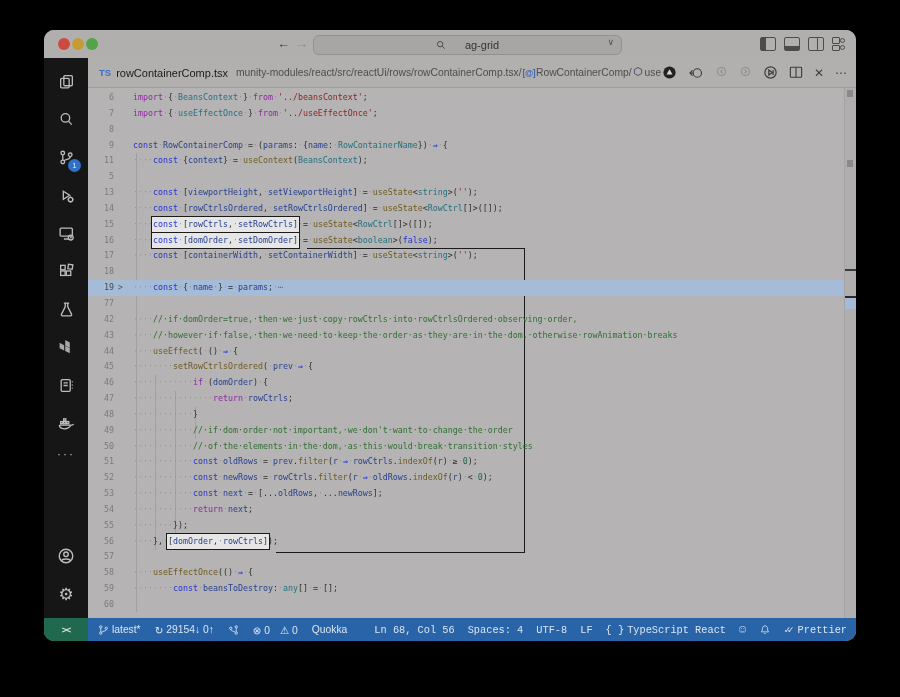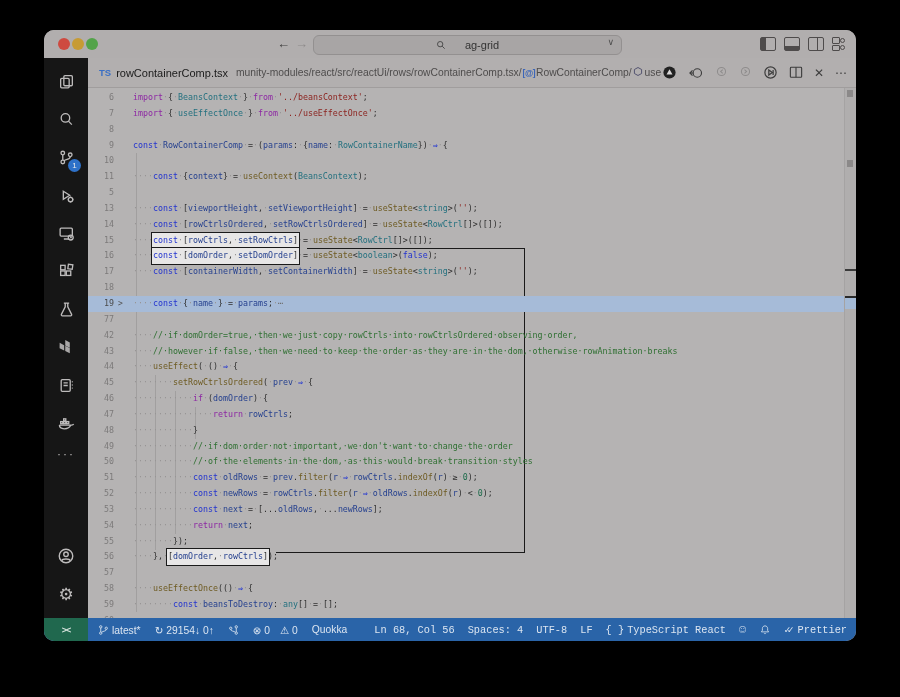--- a/index.html
+++ b/index.html
@@ -63,21 +63,21 @@
   .box-seg{display:inline-block;background:#e7e6e6;outline:1.3px solid #1a1a1a;padding:0 1px;margin:0 -1px;}
   .conn{position:absolute;z-index:1;}
   
   .ruler{position:absolute;right:0;top:0;bottom:0;width:11px;background:#b0aeae;border-left:1px solid #a5a3a3;z-index:3;}
   .rmark{position:absolute;}
   
   .statusbar{position:absolute;left:0;bottom:0;right:0;height:23px;background:#2a64a8;display:flex;
     align-items:center;color:#dbe5f1;font-size:10.3px;}
   .remote-seg{width:44px;height:23px;background:#20684e;display:flex;align-items:center;justify-content:center;
     color:#d8e4de;font-size:9px;font-weight:bold;letter-spacing:-1px;flex:none;}
-  .sb-item{display:flex;align-items:flex-end;gap:3px;margin-right:14px;white-space:nowrap;}
+  .sb-item{display:flex;align-items:center;gap:3px;margin-right:14px;white-space:nowrap;}
   .sb-item svg{stroke:#dbe5f1;fill:none;stroke-width:1.1;}
   .sb-left{display:flex;align-items:center;padding-left:10px;}
   .sb-right{display:flex;align-items:center;margin-left:auto;padding-right:10px;font-family:Liberation Mono, monospace;}
   .sb-right .sb-item{margin-right:0;margin-left:13px;}
   .dblcheck{letter-spacing:-3px;margin-right:4px;}
 </style>
 </head>
 <body>
 
 <div class="window">
@@ -244,21 +244,20 @@
     <div class="guide" style="left:47.5px;top:65px;height:459px"></div>
     <div class="guide" style="left:67.4px;top:287px;height:175px"></div>
     <div class="guide" style="left:87.3px;top:303px;height:143px"></div>
     <div class="guide" style="left:107.2px;top:319px;height:32px"></div>
 
     <div class="rows" id="rows">
         <div class="crow"><span class="ln">6</span><span class="fold"></span><span class="ctext"><span class="tk-kw">import</span><span class="tk-ws">·</span><span class="tk-pun">{</span><span class="tk-ws">·</span><span class="tk-typ">BeansContext</span><span class="tk-ws">·</span><span class="tk-pun">}</span><span class="tk-ws">·</span><span class="tk-kw">from</span><span class="tk-ws">·</span><span class="tk-str">'../beansContext'</span><span class="tk-pun">;</span></span></div>
         <div class="crow"><span class="ln">7</span><span class="fold"></span><span class="ctext"><span class="tk-kw">import</span><span class="tk-ws">·</span><span class="tk-pun">{</span><span class="tk-ws">·</span><span class="tk-typ">useEffectOnce</span><span class="tk-ws">·</span><span class="tk-pun">}</span><span class="tk-ws">·</span><span class="tk-kw">from</span><span class="tk-ws">·</span><span class="tk-str">'../useEffectOnce'</span><span class="tk-pun">;</span></span></div>
         <div class="crow"><span class="ln">8</span><span class="fold"></span><span class="ctext"></span></div>
         <div class="crow"><span class="ln">9</span><span class="fold"></span><span class="ctext"><span class="tk-st">const</span><span class="tk-ws">·</span><span class="tk-var">RowContainerComp</span><span class="tk-ws">·</span><span class="tk-pun">=</span><span class="tk-ws">·</span><span class="tk-pun">(</span><span class="tk-var">params</span><span class="tk-pun">:</span><span class="tk-ws">·</span><span class="tk-pun">{</span><span class="tk-var">name</span><span class="tk-pun">:</span><span class="tk-ws">·</span><span class="tk-typ">RowContainerName</span><span class="tk-pun">})</span><span class="tk-ws">·</span><span class="tk-op">⇒</span><span class="tk-ws">·</span><span class="tk-pun">{</span></span></div>
-        <div class="crow"><span class="ln">10</span><span class="fold"></span><span class="ctext"></span></div>
         <div class="crow"><span class="ln">11</span><span class="fold"></span><span class="ctext"><span class="tk-ws">····</span><span class="tk-st">const</span><span class="tk-ws">·</span><span class="tk-pun">{</span><span class="tk-var">context</span><span class="tk-pun">}</span><span class="tk-ws">·</span><span class="tk-pun">=</span><span class="tk-ws">·</span><span class="tk-fn">useContext</span><span class="tk-pun">(</span><span class="tk-typ">BeansContext</span><span class="tk-pun">);</span></span></div>
         <div class="crow"><span class="ln">5</span><span class="fold"></span><span class="ctext"></span></div>
         <div class="crow"><span class="ln">13</span><span class="fold"></span><span class="ctext"><span class="tk-ws">····</span><span class="tk-st">const</span><span class="tk-ws">·</span><span class="tk-pun">[</span><span class="tk-var">viewportHeight</span><span class="tk-pun">,</span><span class="tk-ws">·</span><span class="tk-var">setViewportHeight</span><span class="tk-pun">]</span><span class="tk-ws">·</span><span class="tk-pun">=</span><span class="tk-ws">·</span><span class="tk-fn">useState</span><span class="tk-pun">&lt;</span><span class="tk-typ">string</span><span class="tk-pun">&gt;(</span><span class="tk-str">''</span><span class="tk-pun">);</span></span></div>
         <div class="crow"><span class="ln">14</span><span class="fold"></span><span class="ctext"><span class="tk-ws">····</span><span class="tk-st">const</span><span class="tk-ws">·</span><span class="tk-pun">[</span><span class="tk-var">rowCtrlsOrdered</span><span class="tk-pun">,</span><span class="tk-ws">·</span><span class="tk-var">setRowCtrlsOrdered</span><span class="tk-pun">]</span><span class="tk-ws">·</span><span class="tk-pun">=</span><span class="tk-ws">·</span><span class="tk-fn">useState</span><span class="tk-pun">&lt;</span><span class="tk-typ">RowCtrl</span><span class="tk-pun">[]&gt;([]);</span></span></div>
         <div class="crow"><span class="ln">15</span><span class="fold"></span><span class="ctext"><span class="tk-ws">····</span><span class="box-seg"><span class="tk-st">const</span><span class="tk-ws">·</span><span class="tk-pun">[</span><span class="tk-var">rowCtrls</span><span class="tk-pun">,</span><span class="tk-ws">·</span><span class="tk-var">setRowCtrls</span><span class="tk-pun">]</span></span><span class="tk-ws">·</span><span class="tk-pun">=</span><span class="tk-ws">·</span><span class="tk-fn">useState</span><span class="tk-pun">&lt;</span><span class="tk-typ">RowCtrl</span><span class="tk-pun">[]&gt;([]);</span></span></div>
         <div class="crow"><span class="ln">16</span><span class="fold"></span><span class="ctext"><span class="tk-ws">····</span><span class="box-seg"><span class="tk-st">const</span><span class="tk-ws">·</span><span class="tk-pun">[</span><span class="tk-var">domOrder</span><span class="tk-pun">,</span><span class="tk-ws">·</span><span class="tk-var">setDomOrder</span><span class="tk-pun">]</span></span><span class="tk-ws">·</span><span class="tk-pun">=</span><span class="tk-ws">·</span><span class="tk-fn">useState</span><span class="tk-pun">&lt;</span><span class="tk-typ">boolean</span><span class="tk-pun">&gt;(</span><span class="tk-st">false</span><span class="tk-pun">);</span></span></div>
         <div class="crow"><span class="ln">17</span><span class="fold"></span><span class="ctext"><span class="tk-ws">····</span><span class="tk-st">const</span><span class="tk-ws">·</span><span class="tk-pun">[</span><span class="tk-var">containerWidth</span><span class="tk-pun">,</span><span class="tk-ws">·</span><span class="tk-var">setContainerWidth</span><span class="tk-pun">]</span><span class="tk-ws">·</span><span class="tk-pun">=</span><span class="tk-ws">·</span><span class="tk-fn">useState</span><span class="tk-pun">&lt;</span><span class="tk-typ">string</span><span class="tk-pun">&gt;(</span><span class="tk-str">''</span><span class="tk-pun">);</span></span></div>
         <div class="crow"><span class="ln">18</span><span class="fold"></span><span class="ctext"></span></div>
         <div class="crow cur"><span class="ln" style="color: rgb(74, 74, 74);">19</span><span class="fold">&gt;</span><span class="ctext"><span class="tk-ws">····</span><span class="tk-st">const</span><span class="tk-ws">·</span><span class="tk-pun">{</span><span class="tk-ws">·</span><span class="tk-var">name</span><span class="tk-ws">·</span><span class="tk-pun">}</span><span class="tk-ws">·</span><span class="tk-pun">=</span><span class="tk-ws">·</span><span class="tk-var">params</span><span class="tk-pun">;</span><span class="tk-ws">·</span><span class="tk-fold">⋯</span></span></div>
         <div class="crow"><span class="ln">77</span><span class="fold"></span><span class="ctext"></span></div>

